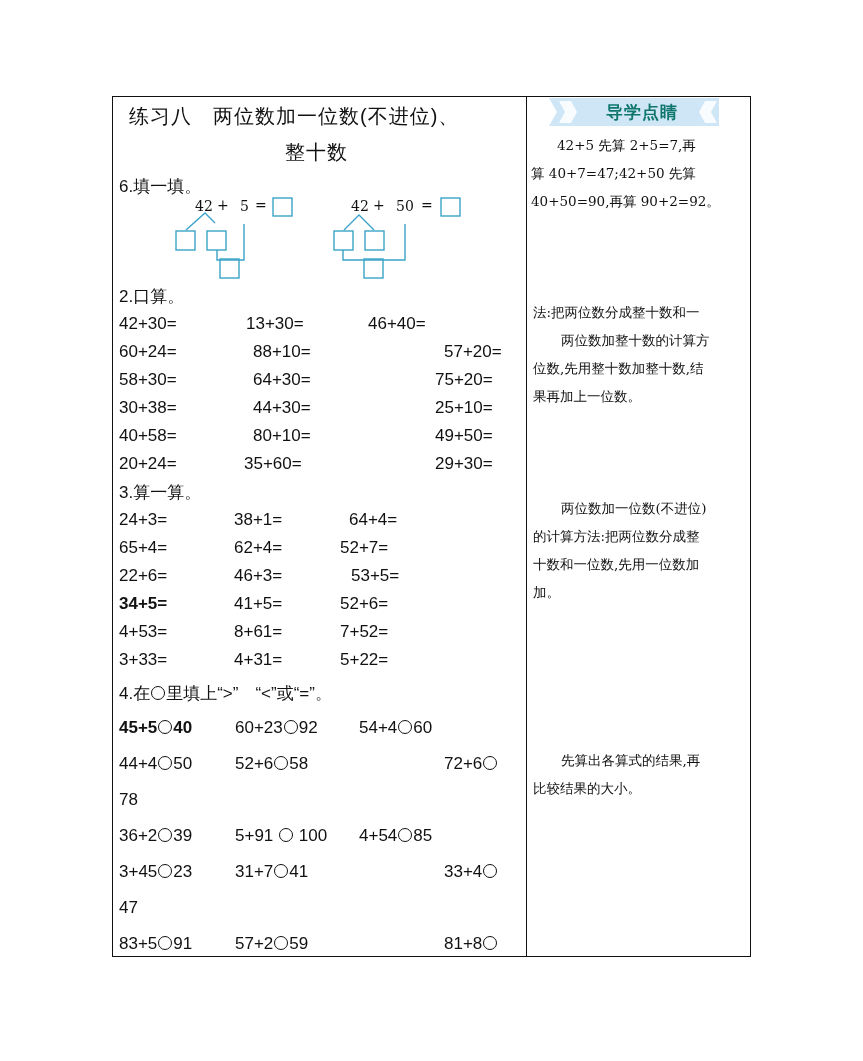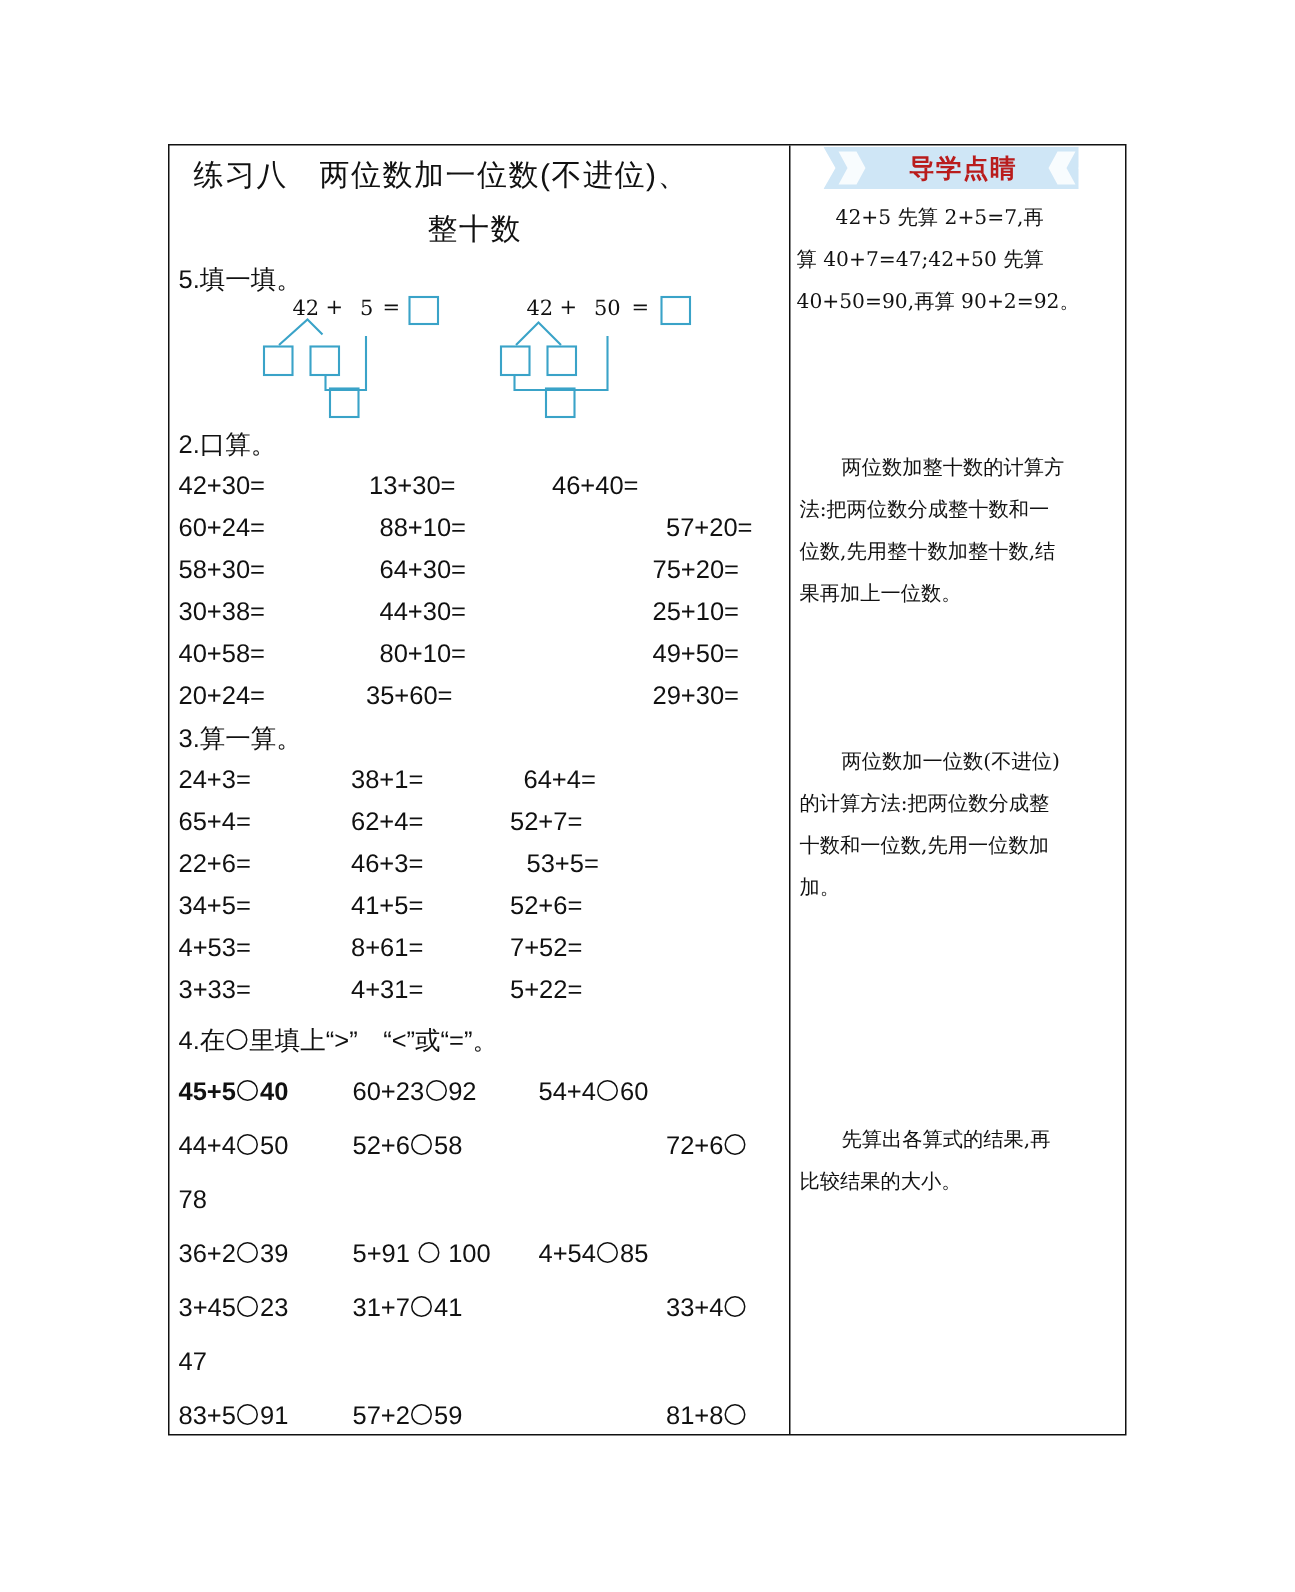--- a/index.html
+++ b/index.html
@@ -10,34 +10,34 @@
   .divider { position: absolute; left: 413px; top: 0; bottom: 0; width: 0; border-left: 1.2px solid #111; }
   .abs { position: absolute; white-space: nowrap; }
   .title { font-size: 20px; letter-spacing: 1px; }
   .heading { font-size: 17px; }
   .expr { font-size: 17px; }
   .circ { display: inline-block; width: 14px; height: 14px; border: 1.3px solid #111; border-radius: 50%;
           vertical-align: -1px; margin: 0 1px; box-sizing: border-box; }
   .guide-text { font-family: "DejaVu Serif", "Liberation Serif", serif; font-size: 13.5px; color: #111; }
   .banner { position: absolute; left: 444px; top: 1px; width: 170px; height: 28px; }
   .banner-label { position: absolute; left: 0; right: 0; top: 3px; text-align: center;
-                  font-size: 17px; font-weight: bold; color: #b91c1c; letter-spacing: 1px; }
+                  font-size: 17px; font-weight: bold; color: #0f766e; letter-spacing: 1px; }
   .serif-eq { font-family: "DejaVu Serif", "Liberation Serif", serif; font-size: 14px; }
   svg.diagram { position: absolute; overflow: visible; }
 </style>
 </head>
 <body>
 
 <div class="sheet">
   <div class="divider"></div>
 
   <div class="abs title" style="left:16px; top:6px;">练习八　两位数加一位数(不进位)、</div>
   <div class="abs title" style="left:172px; top:42px;">整十数</div>
 
-  <div class="abs heading" style="left:6px; top:78px;">5.填一填。</div>
+  <div class="abs heading" style="left:6px; top:78px;">6.填一填。</div>
 
   <div>
     <span class="abs serif-eq" style="left:82px; top:101px;">42</span>
     <span class="abs serif-eq" style="left:104px; top:100px;">+</span>
     <span class="abs serif-eq" style="left:127px; top:101px;">5</span>
     <span class="abs serif-eq" style="left:142px; top:100px;">=</span>
     <svg class="diagram" style="left:60px; top:100px;" width="130" height="85">
       <g stroke="#3aa3c8" stroke-width="1.4" fill="none">
         <rect x="100" y="1" width="19" height="18"></rect>
         <polyline points="13,33 32,16 42,26"></polyline>
@@ -100,21 +100,21 @@
     <span class="abs expr" style="left:236px; top:413px;">64+4=</span>
 
     <span class="abs expr" style="left:6px; top:441px;">65+4=</span>
     <span class="abs expr" style="left:121px; top:441px;">62+4=</span>
     <span class="abs expr" style="left:227px; top:441px;">52+7=</span>
 
     <span class="abs expr" style="left:6px; top:469px;">22+6=</span>
     <span class="abs expr" style="left:121px; top:469px;">46+3=</span>
     <span class="abs expr" style="left:227px; top:469px;margin-left:11px;">53+5=</span>
 
-    <span class="abs expr" style="left:6px; top:497px;">34+5=</span>
+    <span class="abs expr" style="left:6px; top:497px;font-weight:bold;">34+5=</span>
     <span class="abs expr" style="left:121px; top:497px;">41+5=</span>
     <span class="abs expr" style="left:227px; top:497px;">52+6=</span>
 
     <span class="abs expr" style="left:6px; top:525px;">4+53=</span>
     <span class="abs expr" style="left:121px; top:525px;">8+61=</span>
     <span class="abs expr" style="left:227px; top:525px;">7+52=</span>
 
     <span class="abs expr" style="left:6px; top:553px;">3+33=</span>
     <span class="abs expr" style="left:121px; top:553px;">4+31=</span>
     <span class="abs expr" style="left:227px; top:553px;">5+22=</span>
@@ -158,22 +158,22 @@
     <div class="banner-label">导学点睛</div>
   </div>
 
   <div class="abs guide-text" style="left:418px; top:34px; line-height:28px;">
     <div style="padding-left:26px;">42+5 先算 2+5=7,再</div>
     <div>算 40+7=47;42+50 先算</div>
     <div>40+50=90,再算 90+2=92。</div>
   </div>
 
   <div class="abs guide-text" style="left:420px; top:201px; line-height:28px;">
+    <div>法:把两位数分成整十数和一</div>
     <div style="padding-left:28px;">两位数加整十数的计算方</div>
-    <div>法:把两位数分成整十数和一</div>
     <div>位数,先用整十数加整十数,结</div>
     <div>果再加上一位数。</div>
   </div>
 
   <div class="abs guide-text" style="left:420px; top:397px; line-height:28px;">
     <div style="padding-left:28px;">两位数加一位数(不进位)</div>
     <div>的计算方法:把两位数分成整</div>
     <div>十数和一位数,先用一位数加</div>
     <div>加。</div>
   </div>

